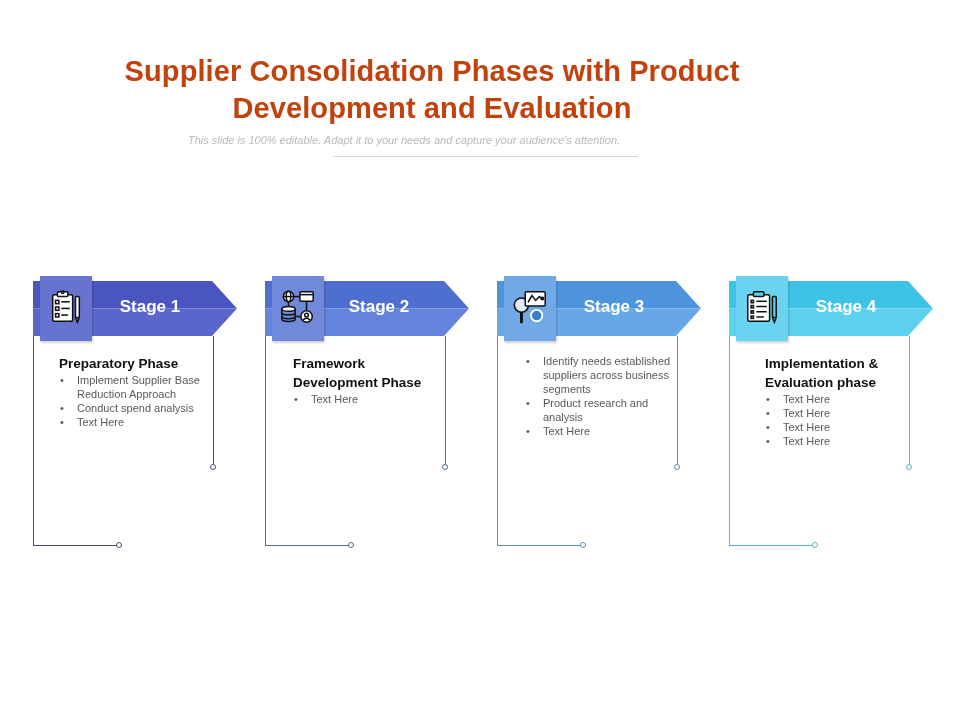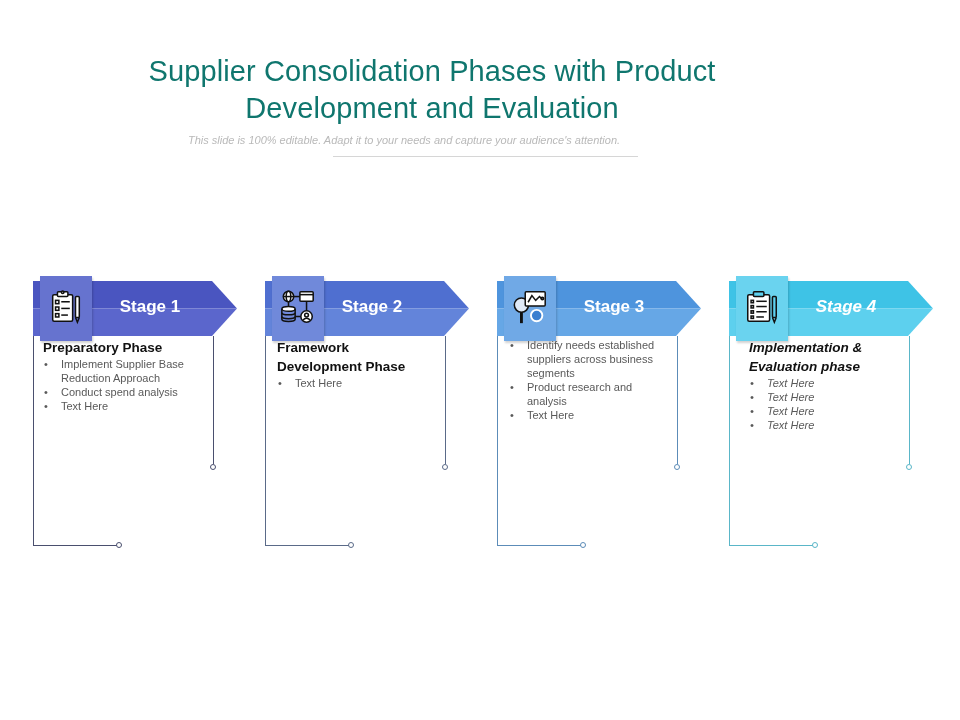--- a/index.html
+++ b/index.html
@@ -1,22 +1,22 @@
 <!DOCTYPE html>
 <html><head>
 <meta charset="utf-8">
 <style>
   * { box-sizing: border-box; margin: 0; padding: 0; }
   html, body { width: 960px; height: 720px; background: #ffffff; overflow: hidden; }
   body { position: relative; font-family: "Liberation Sans", "DejaVu Sans", sans-serif; color: #000; }
 
   .title {
     position: absolute; left: 0; top: 53px; width: 864px;
-    text-align: center; font-size: 29px; font-weight: normal; line-height: 37px;
-    color: #0f766e; letter-spacing: 0.1px;
+    text-align: center; font-size: 29px; font-weight: bold; line-height: 37px;
+    color: #c2410c; letter-spacing: 0.1px;
   }
   .subtitle {
     position: absolute; left: 0; top: 134px; width: 808px;
     text-align: center; font-size: 11px; font-style: italic; color: #b9b9b9;
   }
   .title-rule {
     position: absolute; left: 333px; top: 156px; width: 305px; height: 1px; background: #d6d6d6;
   }
 
   .stage { position: absolute; top: 0; left: 0; width: 232px; height: 668px; }
@@ -35,21 +35,21 @@
     position: absolute; top: 296px; width: 100px; text-align: center;
     color: #fff; font-weight: bold; font-size: 17px; line-height: 22px;
   }
 
   .line { position: absolute; }
   .dot {
     position: absolute; width: 6px; height: 6px; border-radius: 50%;
     background: #fff; border: 1.2px solid;
   }
 
-  .content { position: absolute; top: 338px; width: 175px; }
+  .content { position: absolute; top: 354px; width: 175px; margin-left: 16px; }
   .phase-title { font-weight: bold; font-size: 13.5px; line-height: 19px; color: #111; }
   .bullets { list-style: none; margin-top: 0; }
   .bullets li {
     position: relative; padding-left: 18px;
     font-size: 11px; line-height: 14px; color: #595959;
   }
   .bullets li::before {
     content: "•"; position: absolute; left: 1px; top: 0; color: #595959;
   }
 </style>
@@ -121,21 +121,21 @@
       <ellipse cx="10" cy="22" rx="7" ry="2.5" fill="#fff"></ellipse>
             <path d="M3 22 V33 C3 36 17 36 17 33 V22"></path>
       <path d="M3 26 C3 29 17 29 17 26"></path>
             <path d="M3 30 C3 33 17 33 17 30"></path>
       <circle cx="29" cy="30" r="6" fill="#fff"></circle>
             <circle cx="29" cy="28.5" r="2"></circle>
             <path d="M25.5 34 C26.5 31 31.5 31 32.5 34"></path>
       <line x1="17" y1="30" x2="23" y2="30"></line>
           </svg></span>
     </div>
-    <div class="stage-label" style="left:57px">Stage 2</div>
+    <div class="stage-label" style="left:64px">Stage 2</div>
     <div class="line" style="left:0;top:336px;width:1px;height:209px;background:#5a6a88"></div>
     <div class="line" style="left:0;top:545px;width:84px;height:1px;background:#5a6a88"></div>
     <div class="dot" style="left:83px;top:542px;border-color:#5a6a88"></div>
     <div class="line" style="left:180px;top:336px;width:1px;height:128px;background:#5a6a88"></div>
     <div class="dot" style="left:177px;top:464px;border-color:#5a6a88"></div>
     <div class="content" style="left:12px;width:165px">
       <div class="phase-title">Framework<br>Development Phase</div>
       <ul class="bullets">
           <li>Text Here</li>
       </ul>
@@ -165,21 +165,21 @@
     <div class="line" style="left:180px;top:336px;width:1px;height:128px;background:#5c8cb8"></div>
     <div class="dot" style="left:177px;top:464px;border-color:#5c8cb8"></div>
     <div class="content" style="left:12px;width:165px">
       <ul class="bullets">
         <li>Identify needs established suppliers across business segments</li>
           <li>Product research and analysis</li>
           <li>Text Here</li>
       </ul>
     </div>
     </div>
-    <div class="stage" style="left: 729px; font-style: italic;">
+    <div class="stage" style="left: 729px;">
     <div class="arrow">
       <svg viewBox="0 0 204 55" preserveAspectRatio="none">
         <polygon points="0,0 179,0 204,27.5 0,27.5" fill="#3ec3e6"></polygon>
         <polygon points="0,27.5 204,27.5 179,55 0,55" fill="#5dd0ee"></polygon>
       </svg>
     </div>
     <div class="icon-box" style="left:7px;background:#6ad3ef">
       <span><svg viewBox="0 0 40 40" fill="none" stroke="#111" stroke-width="1.6">
       <rect x="5" y="7" width="23" height="28" rx="1.5" fill="#fff"></rect>
       <rect x="11" y="4" width="11" height="5" rx="1" fill="#5dd0ee"></rect>

